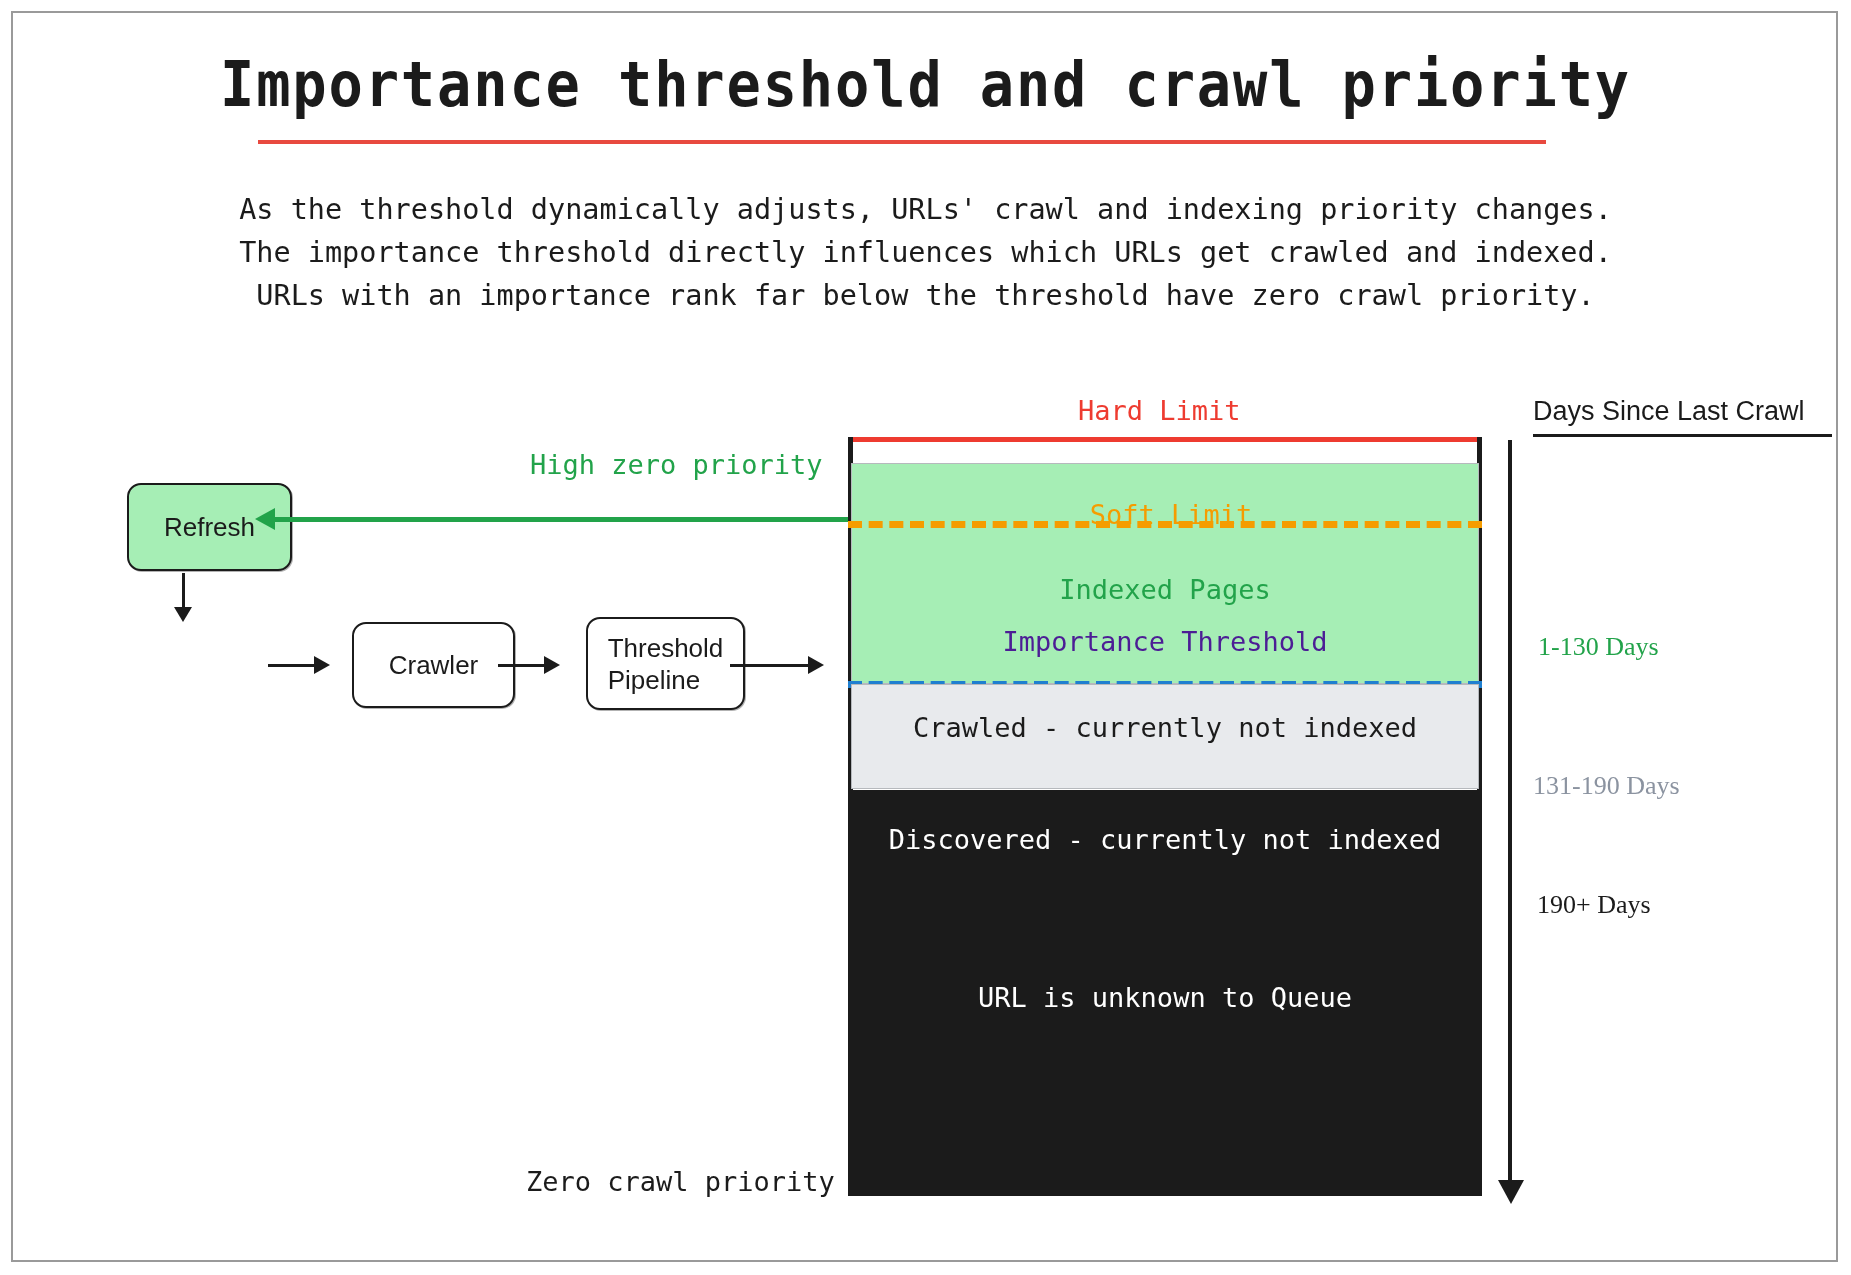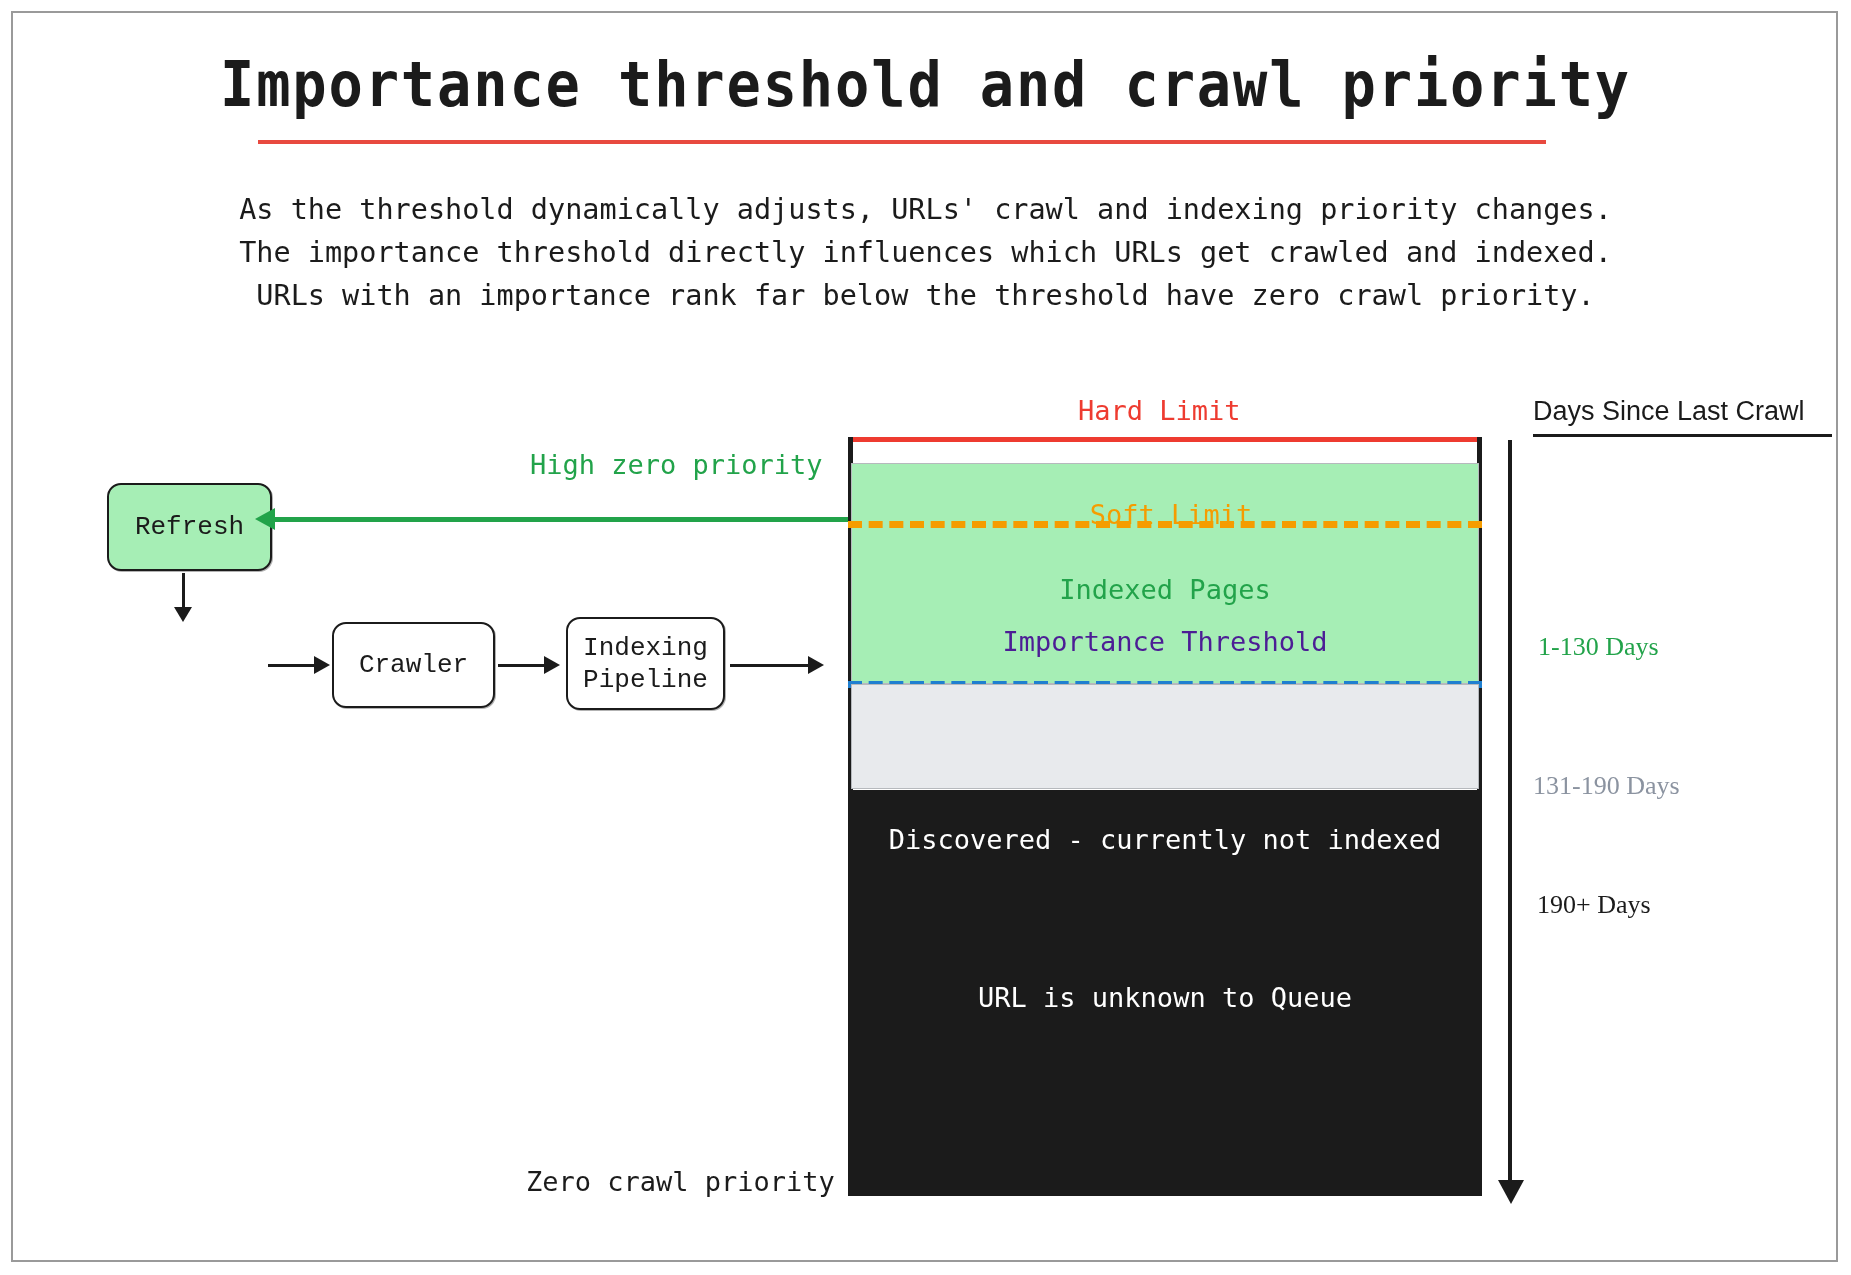--- a/index.html
+++ b/index.html
@@ -68,26 +68,27 @@
   
   .flow-box {
     position: absolute;
     box-sizing: border-box;
     border: 2.5px solid #1b1b1b;
     border-radius: 14px;
     background: #ffffff;
     display: flex;
     align-items: center;
     justify-content: center;
-    text-align: right;
-    font-family: Liberation Mono, monospace;
+    text-align: left;
+    font-family: Liberation Sans, sans-serif;
     font-size: 26px;
     line-height: 32px;
     color: #1b1b1b;
     box-shadow: 1px 1px 0 rgba(0,0,0,0.30);
+    margin-left: 20px;
   }
   .flow-box.green {
     background: #a6eeb5;
   }
   .flow-box span { white-space: pre-line; }
 
   .arrow-line {
     position: absolute;
     background: #1b1b1b;
   }
@@ -278,21 +279,21 @@
   <div class="arrow-head-right" style="left:314px; top:656px;"></div>
 
   <div class="flow-box" style="left:332px; top:622px; width:163px; height:86px;">
     <span>Crawler</span>
   </div>
 
   <div class="arrow-line" style="left:498px; top:664px; width:48px; height:2.5px;"></div>
   <div class="arrow-head-right" style="left:544px; top:656px;"></div>
 
   <div class="flow-box" style="left:566px; top:617px; width:159px; height:93px;">
-    <span>Indexing
+    <span>Threshold
 Pipeline</span>
   </div>
 
   <div class="arrow-line" style="left:730px; top:664px; width:80px; height:2.5px;"></div>
   <div class="arrow-head-right" style="left:808px; top:656px;"></div>
 
   <div style="position:absolute; left:272px; top:517px; width:578px; height:5px; background:#22a34a;"></div>
   <div class="arrow-head-left-green" style="left:255px; top:508px;"></div>
 
   <div class="lbl green" style="left:530px; top:449px;">High zero priority</div>
@@ -309,20 +310,21 @@
 
     <div class="band-green"></div>
     <div class="band-label" style="top:62px; color:#f59c00;margin-left:6px;">Soft Limit</div>
     <div class="dash-line dash-soft"></div>
     <div class="band-label" style="top:137px; color:#22a34a;">Indexed Pages</div>
     <div class="band-label" style="top:189px; color:#4c1d95;">Importance Threshold</div>
 
     <div class="dash-line dash-importance"></div>
 
     <div class="band-gray"></div>
+    <div class="band-label" style="top:275px; color:#1b1b1b;">Crawled - currently not indexed</div>
 
     <div class="band-black"></div>
     <div class="band-label" style="top:387px; color:#ffffff;">Discovered - currently not indexed</div>
     <div class="band-label" style="top:545px; color:#ffffff;">URL is unknown to Queue</div>
   </div>
 
   <div class="axis-title">Days Since Last Crawl</div>
   <div class="axis-title-rule"></div>
   <div class="axis-line"></div>
   <div class="axis-arrow"></div>

